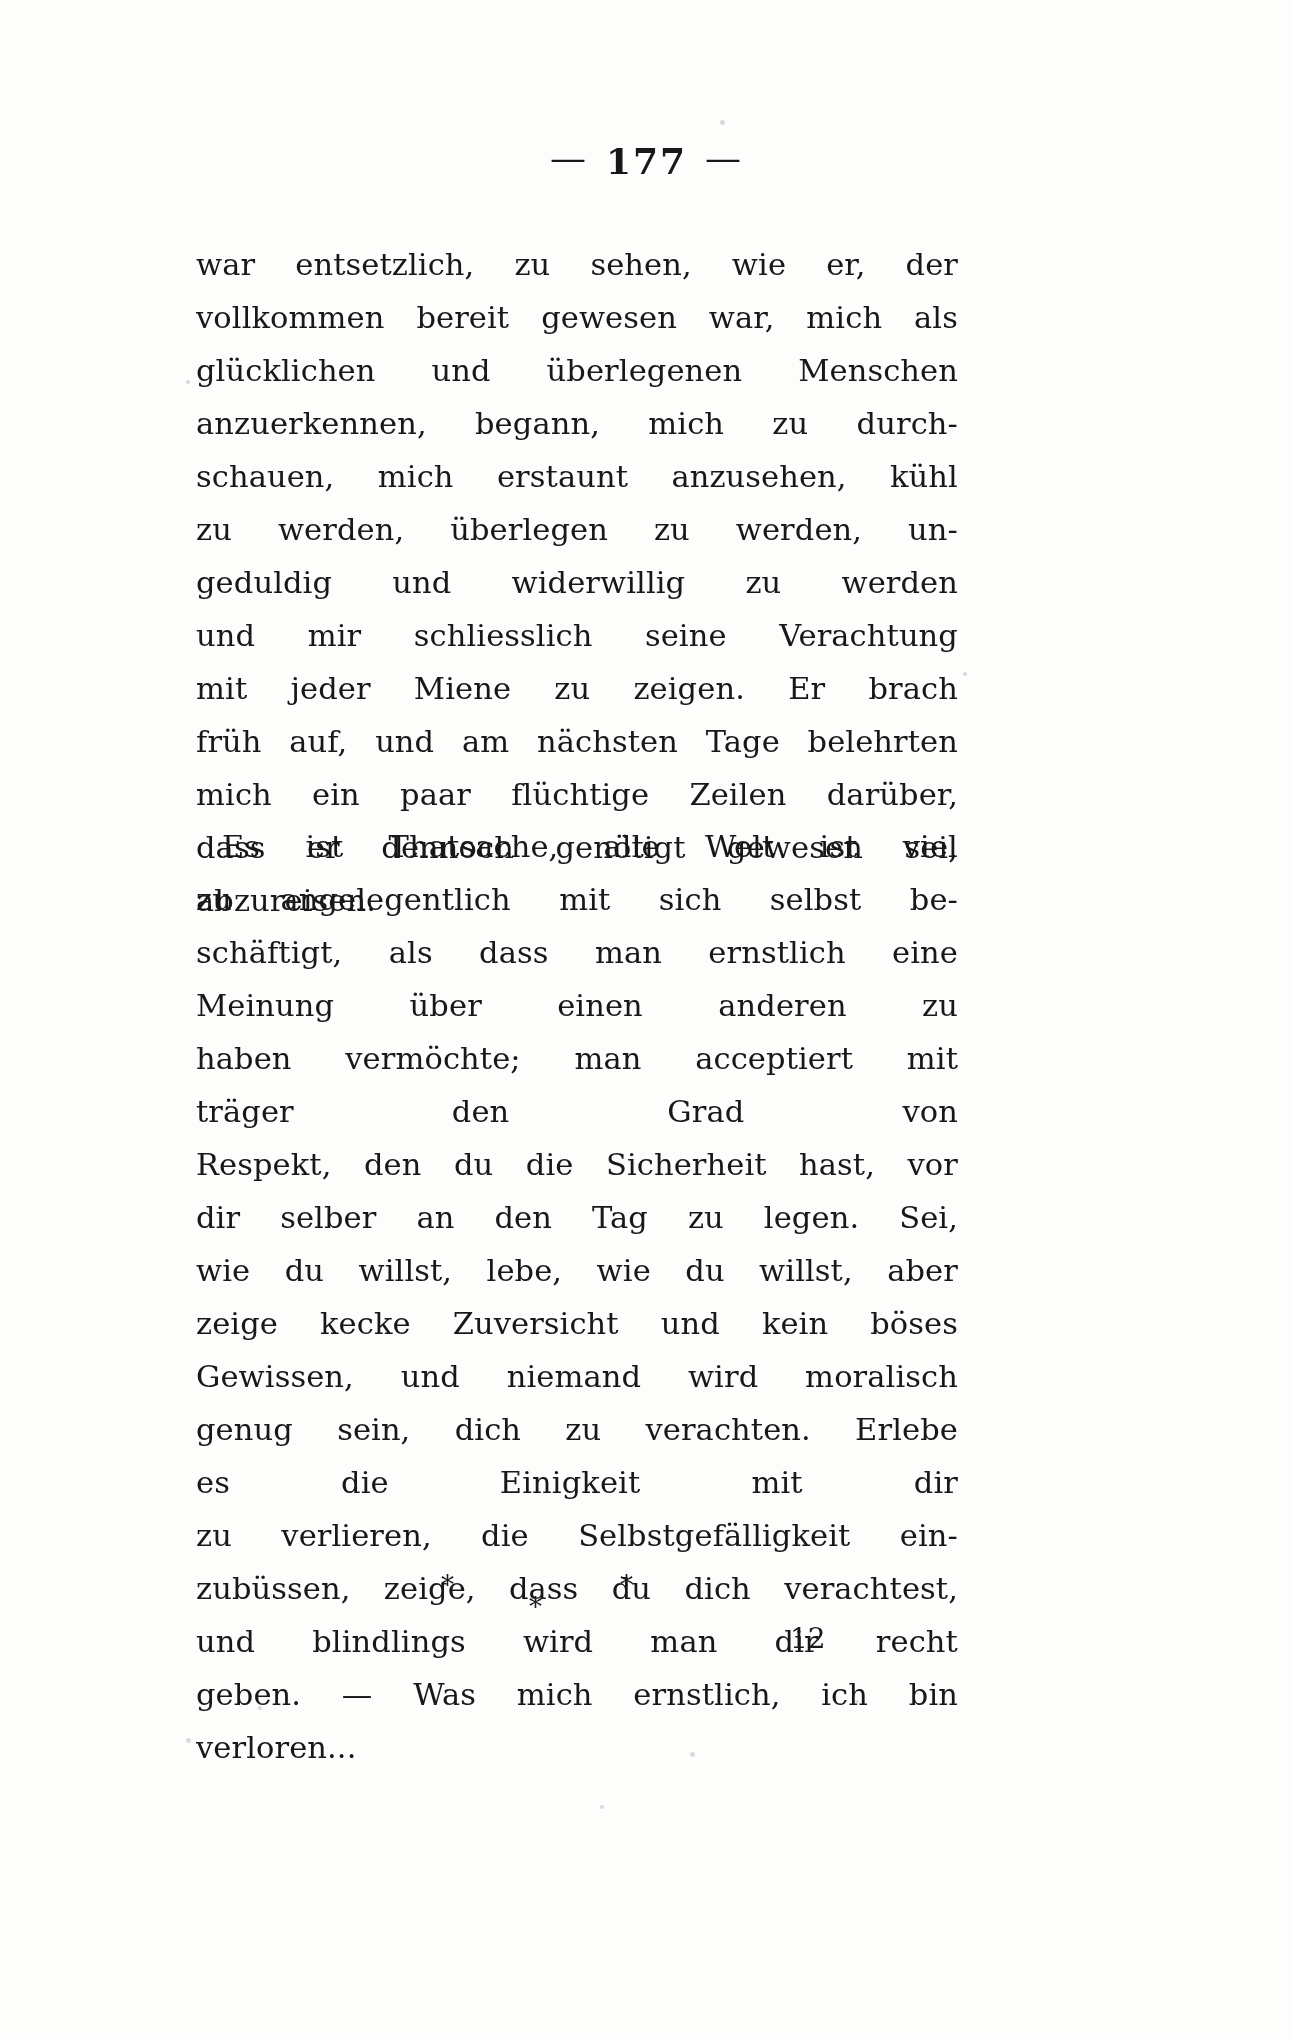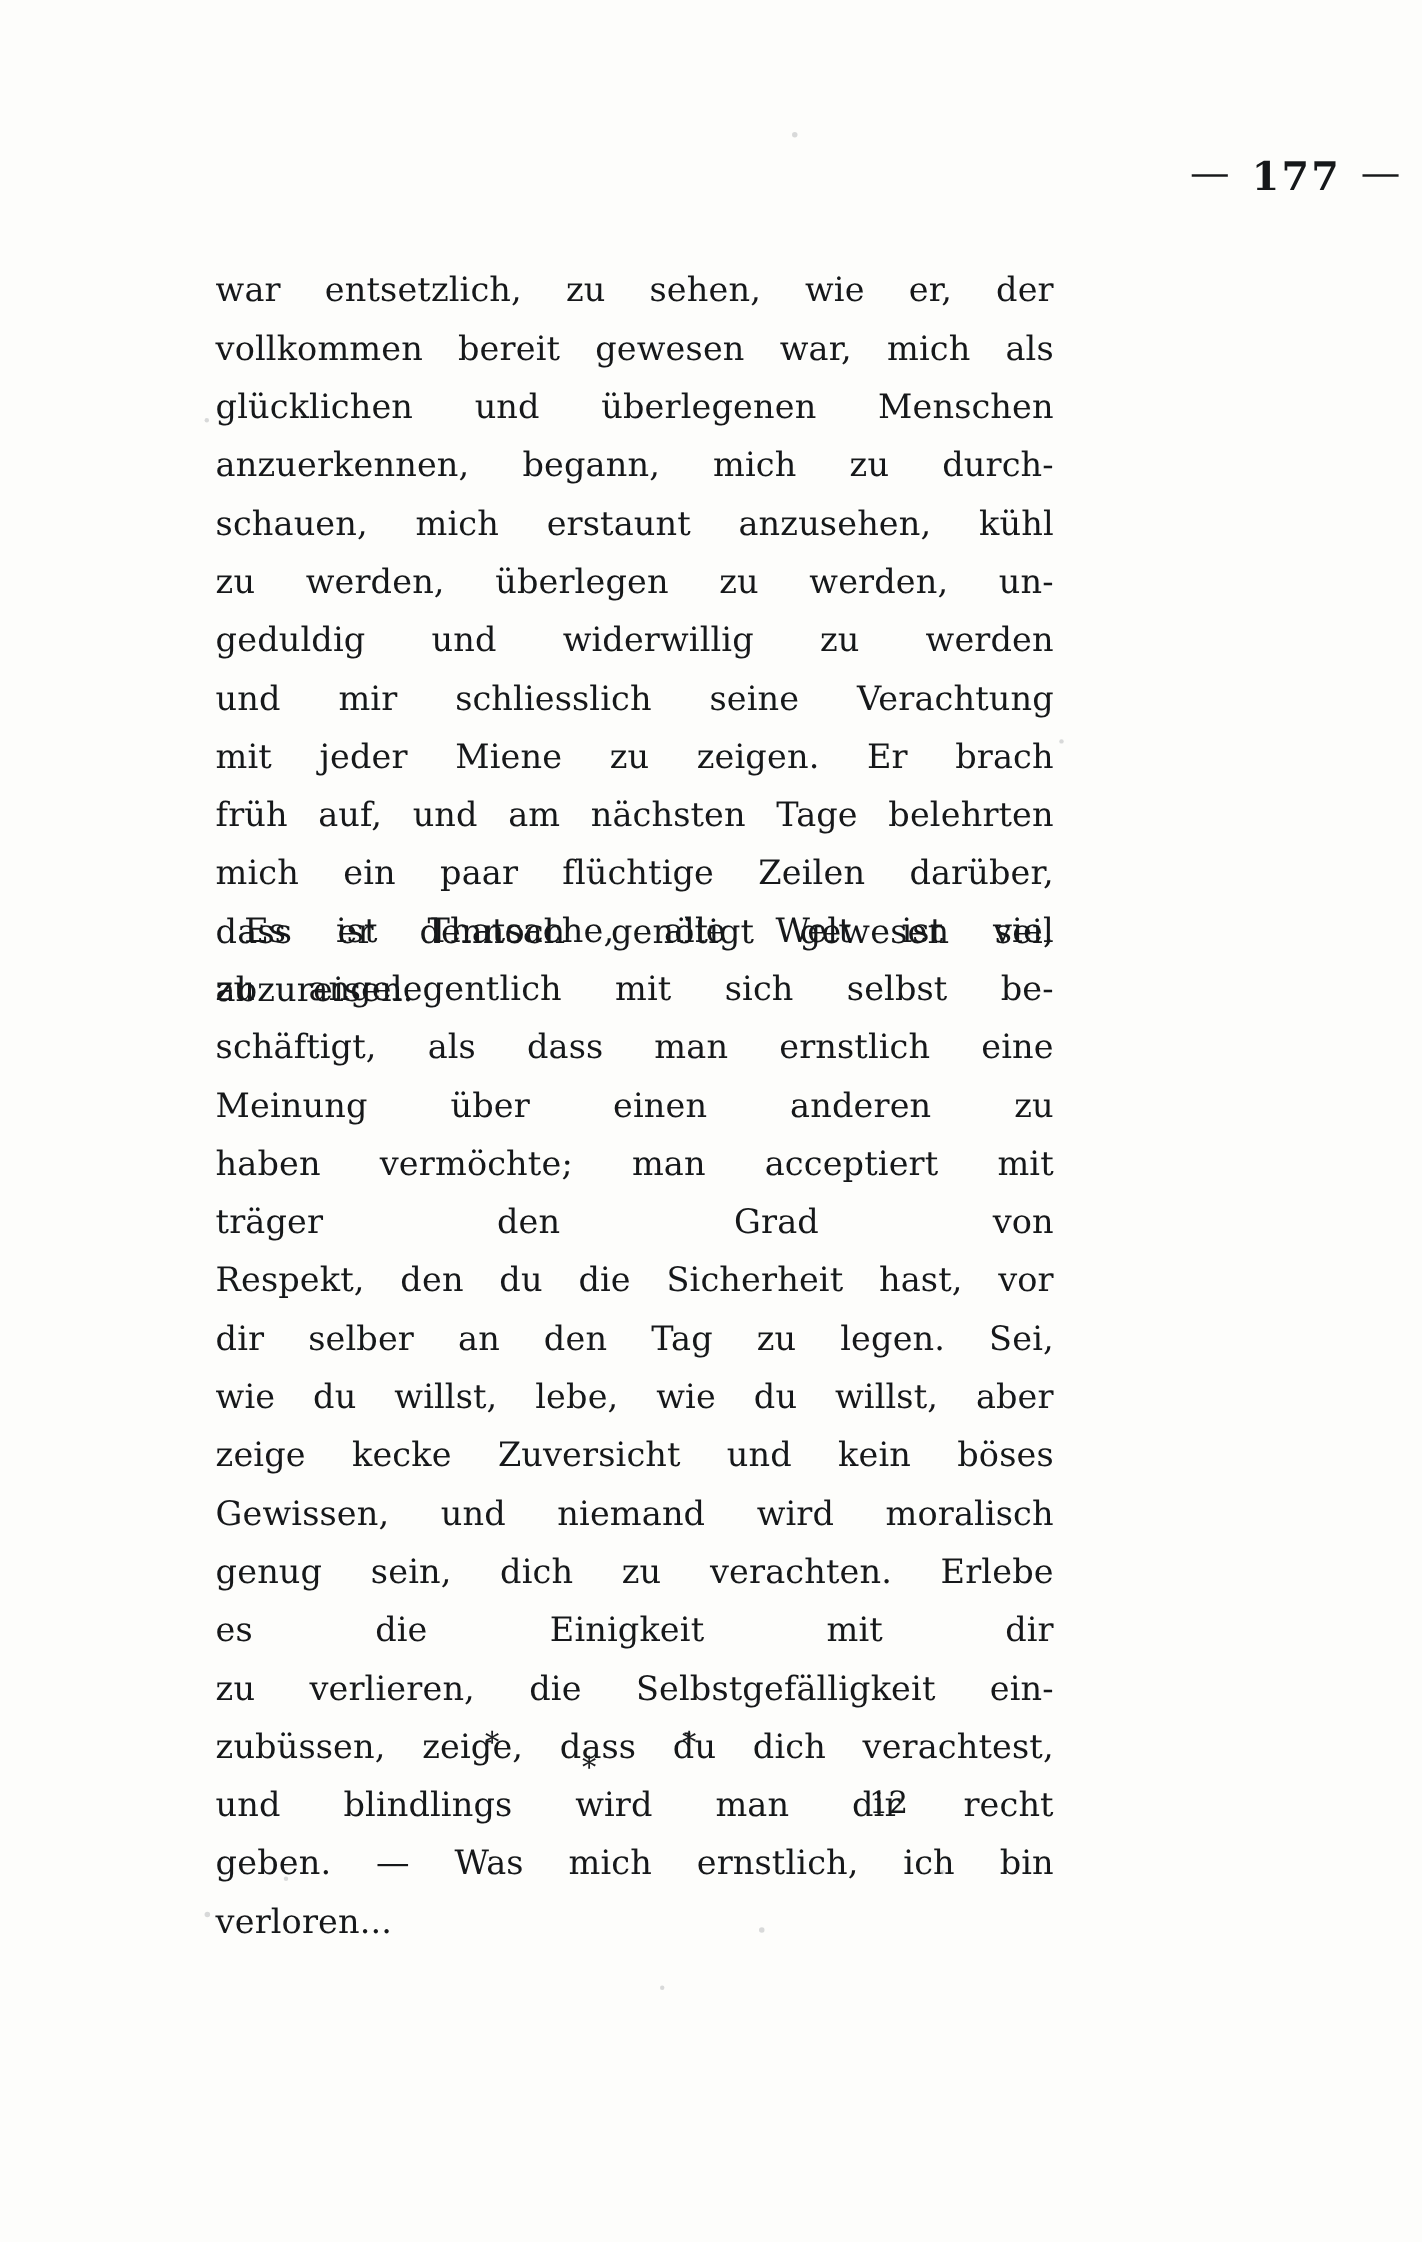--- a/index.html
+++ b/index.html
@@ -14,21 +14,21 @@
     background: #fdfdfb;
     font-family: "DejaVu Serif", serif;
     color: #16181a;
     overflow: hidden;
   }
   .page-header {
     position: absolute;
     top: 140px;
     left: 0;
     width: 100%;
-    text-align: right;
+    text-align: center;
     font-size: 36px;
     font-weight: 700;
     letter-spacing: 2px;
     font-family: "DejaVu Serif", serif;
   }
   .page-header .dash {
     font-weight: 400;
     padding: 0 18px;
     position: relative;
     top: -4px;

